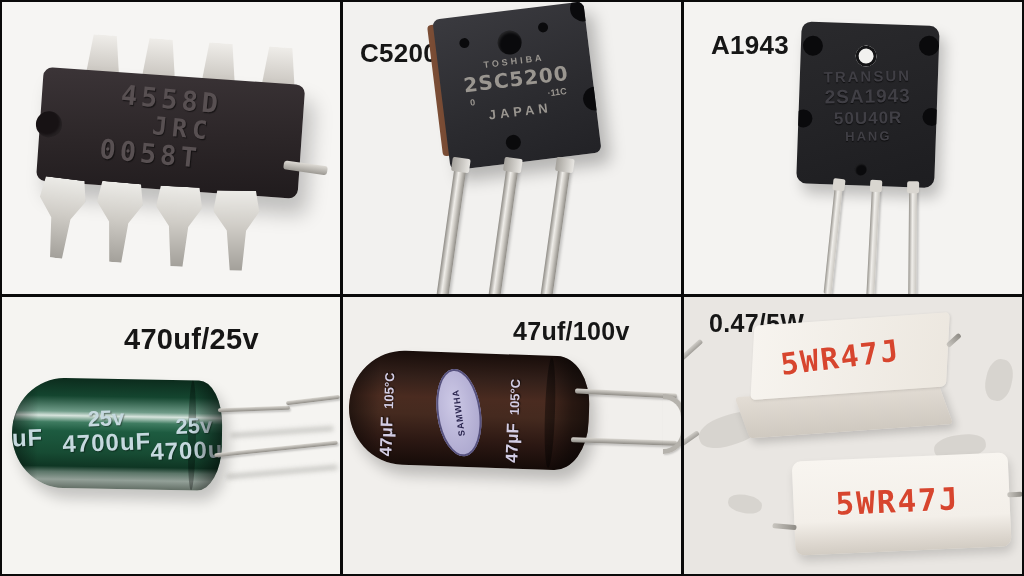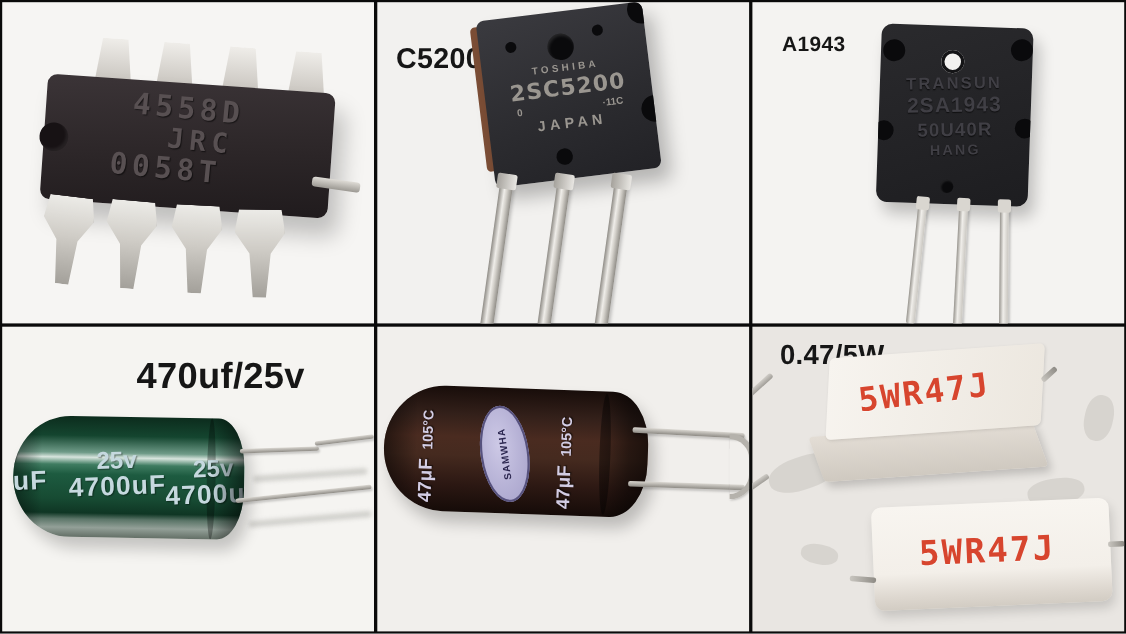--- a/index.html
+++ b/index.html
@@ -227,21 +227,21 @@
           </div>
         </div>
         <div class="leg2 g1"></div>
         <div class="leg2 g2"></div>
         <div class="leg2 g3"></div>
       </div>
     </div>
   </figure>
 
   <figure class="cell c3" style="margin:0">
-    <span class="lbl" style="left:27px;top:28px;font-size:19px">A1943</span>
+    <span class="lbl" style="left:27px;top:28px;font-size:26px">A1943</span>
     <div class="art">
       <div class="to3pl">
         <div class="pkg3">
           <div class="wh"></div>
           <div class="hole c-tl"></div>
           <div class="hole c-tr"></div>
           <div class="hole c-ml"></div>
           <div class="hole c-mr"></div>
           <div class="hole c-b"></div>
           <div class="pkg3-txt">
@@ -252,21 +252,21 @@
           </div>
         </div>
         <div class="leg3 g1"></div>
         <div class="leg3 g2"></div>
         <div class="leg3 g3"></div>
       </div>
     </div>
   </figure>
 
   <figure class="cell c4" style="margin:0">
-    <span class="lbl" style="left:122px;top:26px;font-size:33px">470uf/25v</span>
+    <span class="lbl" style="left:122px;top:26px;font-size:29px">470uf/25v</span>
     <div class="art">
       <div class="gcap">
         <div class="gc-crimp"></div>
         <div class="gc-mark gm1">
           <span class="v">25v</span>
           <span class="c">4700uF</span>
         </div>
         <div class="gc-mark gm2">
           <span class="v">25v</span>
           <span class="c">4700uF</span>
@@ -278,20 +278,21 @@
       </div>
       <div class="wshadow ws1"></div>
       <div class="wshadow ws2"></div>
       <div class="wire w-a1"></div>
       <div class="wire w-a2"></div>
       <div class="wire w-b"></div>
     </div>
   </figure>
 
   <figure class="cell c5" style="margin:0">
+    <span class="lbl" style="left:170px;top:20px;font-size:25px">47uf/100v</span>
     <div class="art">
       <div class="bcap">
         <div class="bc-crimp"></div>
 
         <div class="bc-logo">
           <span>SAMWHA</span>
         </div>
         <div class="bc-col col1">
           <span class="v">100V</span>
           <span class="cp">47μF</span>

